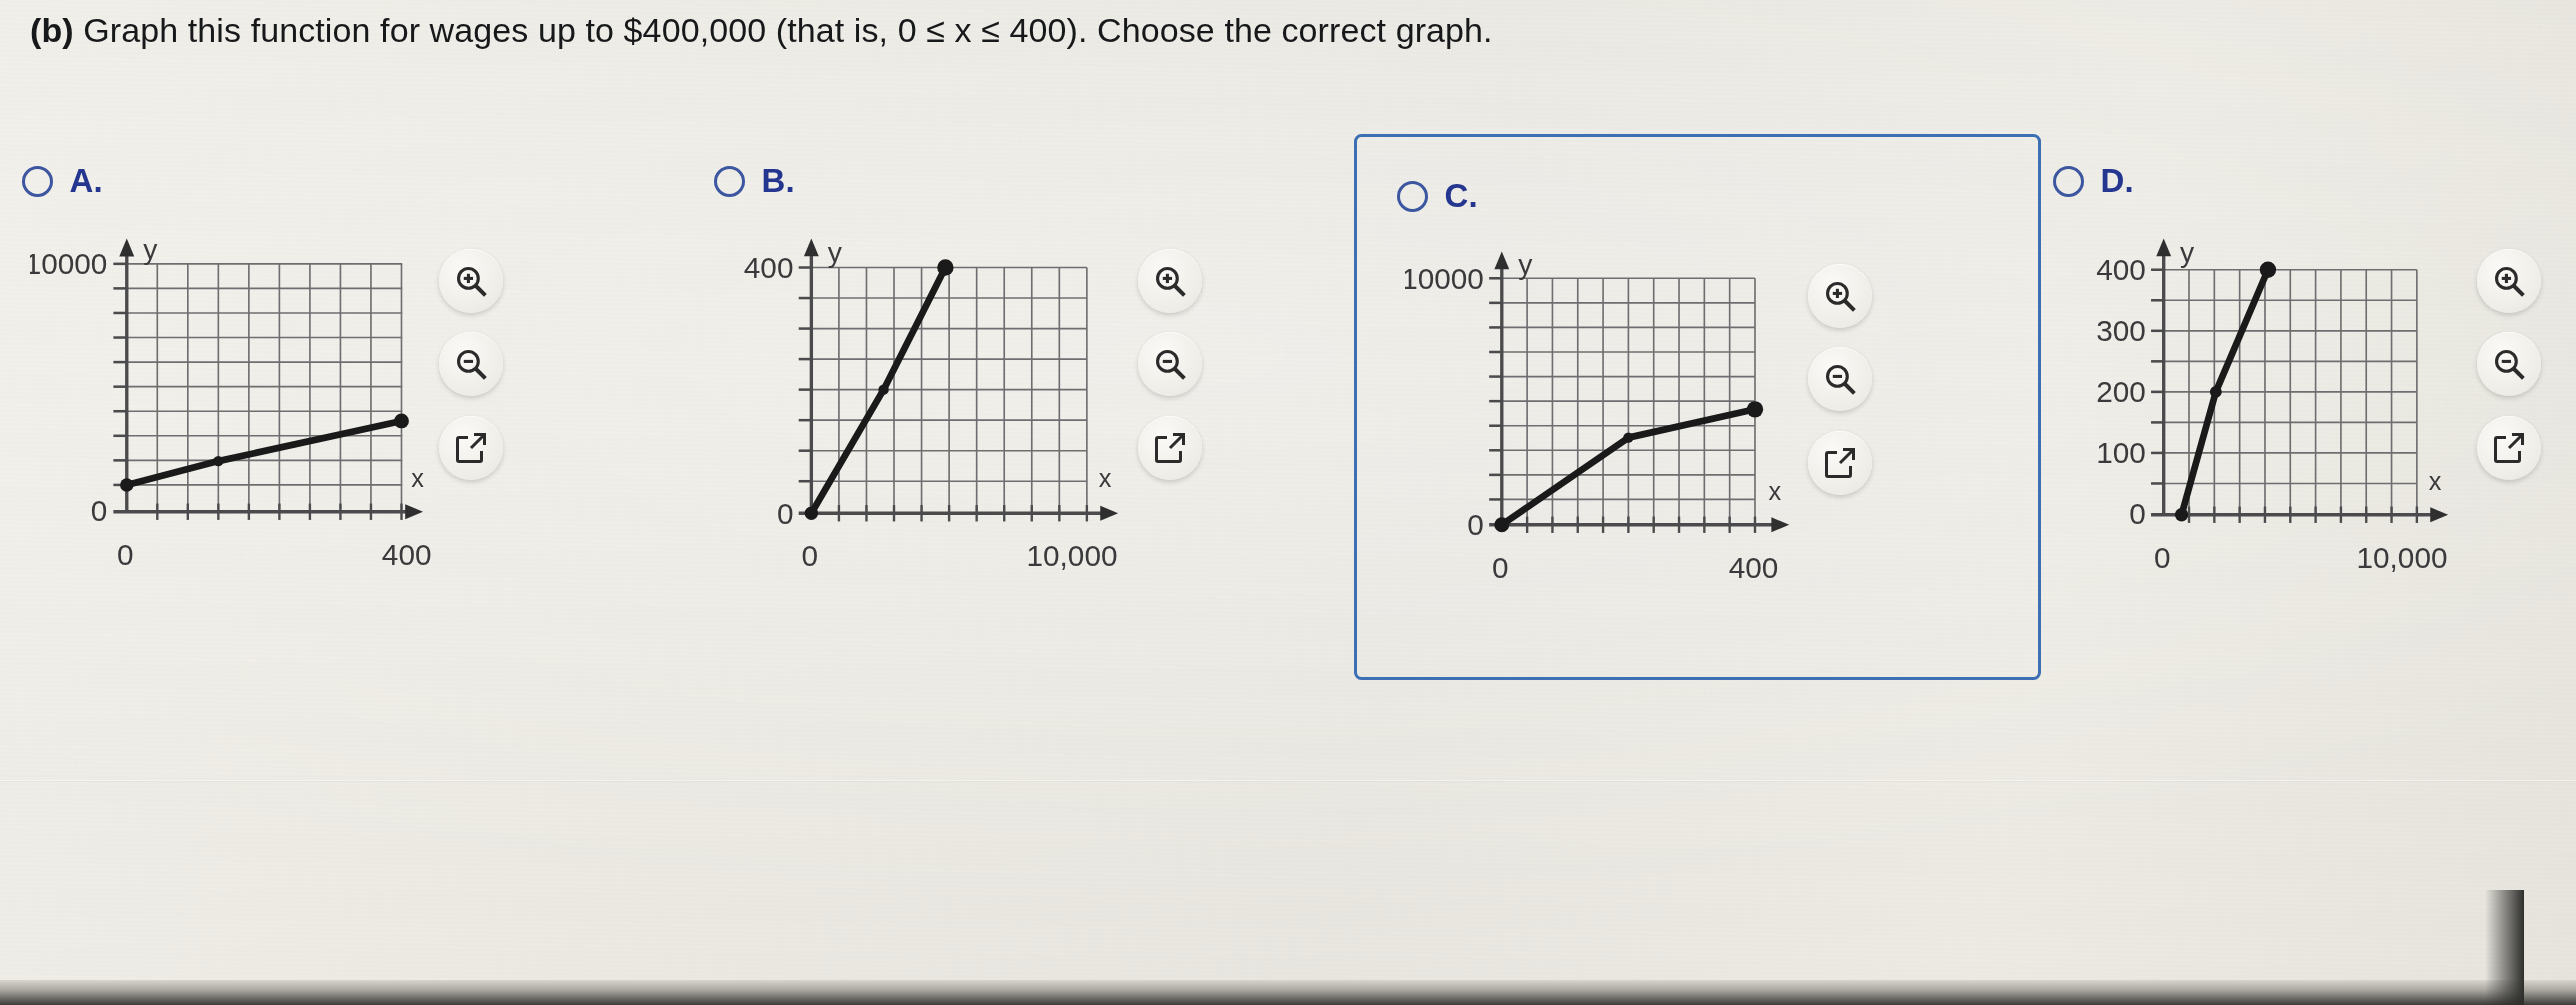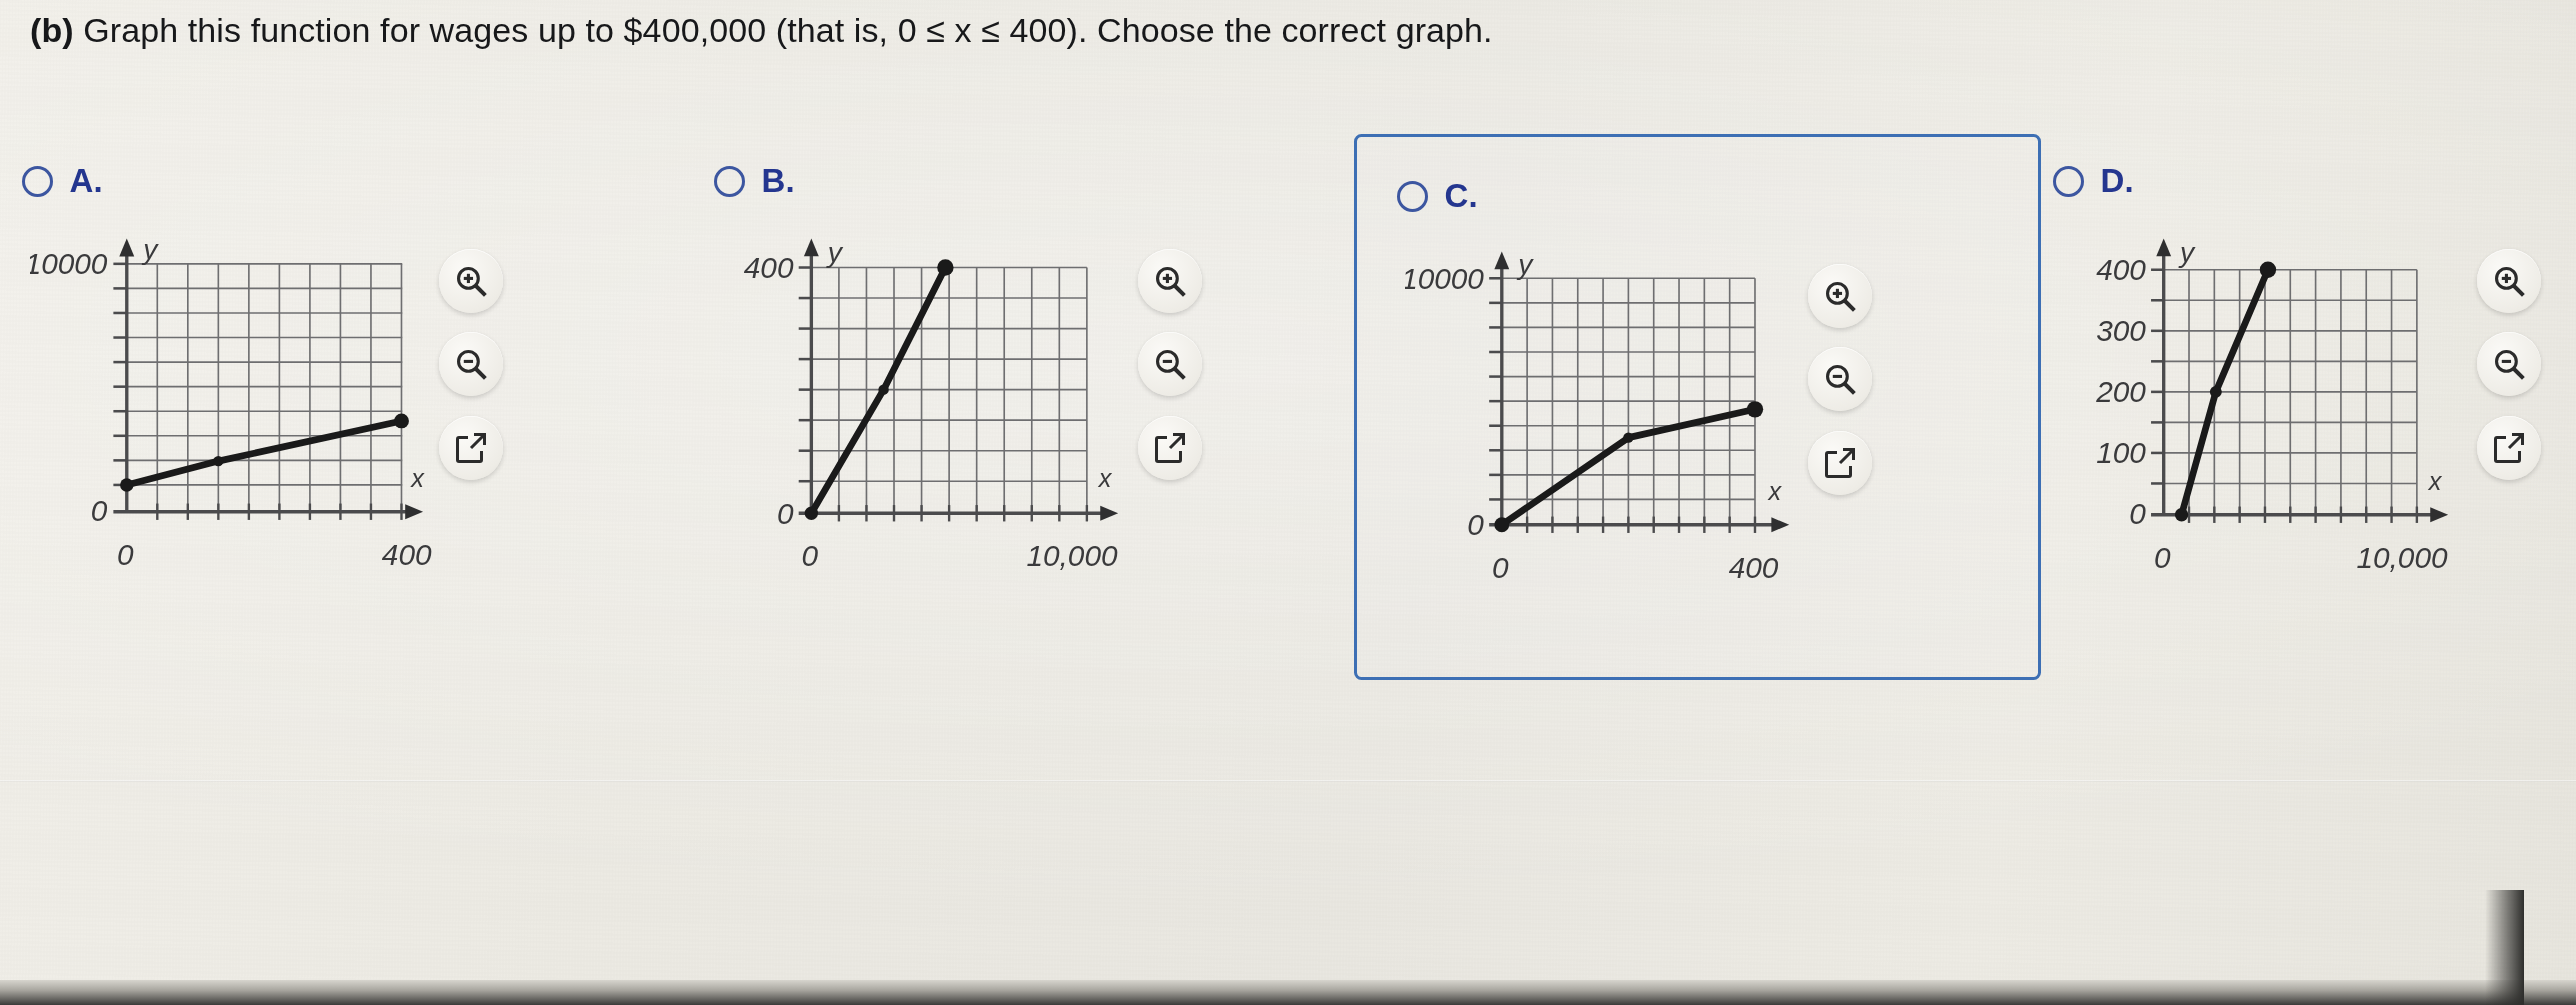--- a/index.html
+++ b/index.html
@@ -65,21 +65,21 @@
     width:31px;height:31px;border-radius:50%;
     border:3.7px solid #3c56a0;
     box-sizing:border-box;
     background:transparent;
   }
   .choice-letter{
     font-size:33px;font-weight:700;color:#24368f;letter-spacing:0.3px;
   }
 
   
-  .graph{position:absolute;font-style:italic;}
+  .graph{position:absolute;}
   #graph-a{left:30px;top:100px;}
   #graph-b{left:30px;top:100px;}
   #graph-c{left:51px;top:113px;}
   #graph-d{left:21px;top:100px;}
 
   .tools{position:absolute;display:flex;flex-direction:column;gap:19.3px;}
   #tools-a{left:439px;top:115px;}
   #tools-b{left:446px;top:115px;}
   #tools-c{left:454px;top:130px;}
   #tools-d{left:446px;top:115px;}

